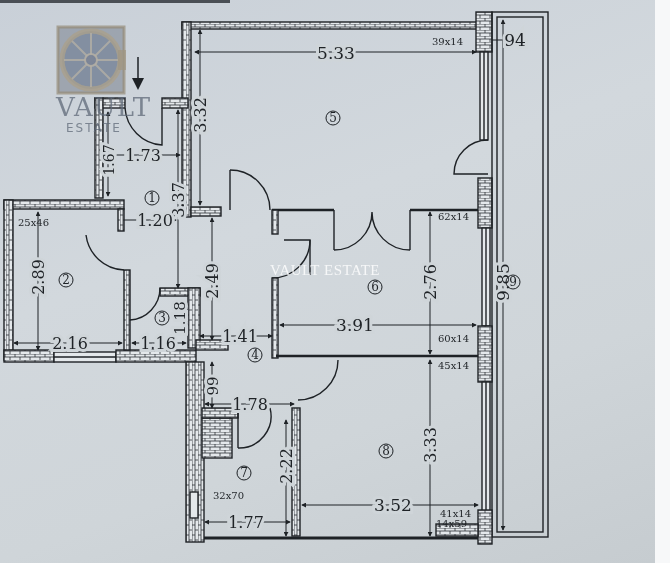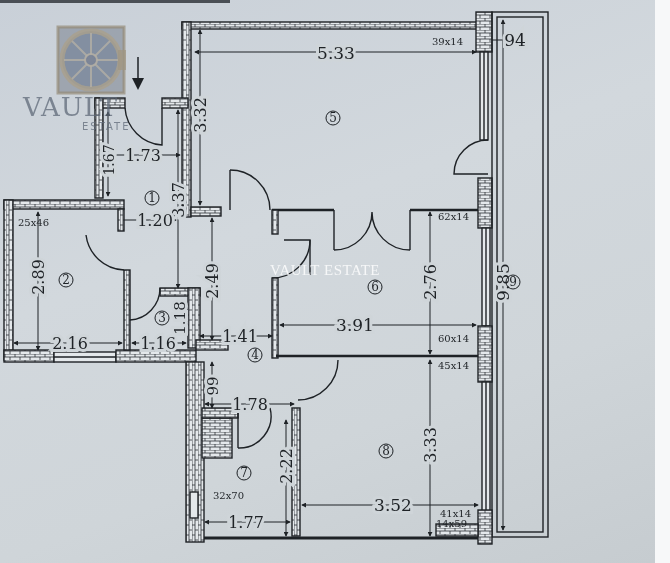--- a/index.html
+++ b/index.html
@@ -6,22 +6,22 @@
   body { width:670px; height:563px; overflow:hidden; background:#ffffff; font-family:"DejaVu Serif", serif; }
   .paper { position:absolute; left:0; top:0; width:655px; height:563px;
     background: linear-gradient(160deg, #c9d0d8 0%, #d2d8dd 40%, #cfd5d9 70%, #c6ccd0 100%); }
   .strip { position:absolute; left:655px; top:0; width:15px; height:563px; background:#f7f8f9; }
   .topshadow { position:absolute; left:0; top:0; width:230px; height:3px; background:#4a4f55; }
   svg { position:absolute; left:0; top:0; }
   .dim { font-family:"DejaVu Serif", serif; fill:#1e2226; }
   .small { font-family:"DejaVu Serif", serif; fill:#1e2226; font-size:10px; }
   .roomnum { font-family:"DejaVu Serif", serif; fill:#1e2226; font-size:12px; }
   .logo { position:absolute; left:40px; top:22px; width:110px; height:110px; }
-  .logo-text { position:absolute; left:23px; top:92px; font-family:"DejaVu Serif", serif; font-size:26px; color:rgba(95,105,120,0.75); letter-spacing:1px; }
-  .logo-sub { position:absolute; left:66px; top:121px; font-family:"DejaVu Sans", sans-serif; font-size:10px; color:rgba(95,105,120,0.75); letter-spacing:2px;margin-left:16px; }
+  .logo-text { position:absolute; left:56px; top:92px; font-family:"DejaVu Serif", serif; font-size:26px; color:rgba(95,105,120,0.75); letter-spacing:1px; }
+  .logo-sub { position:absolute; left:66px; top:121px; font-family:"DejaVu Sans", sans-serif; font-size:12px; color:rgba(95,105,120,0.75); letter-spacing:2px; }
   .watermark { position:absolute; left:270px; top:262px; font-family:Liberation Serif, serif; font-size:15px; color:rgba(255,255,255,0.8); letter-spacing:0.5px; }
 </style>
 </head>
 <body>
 
 <div class="paper"></div>
 <div class="topshadow"></div>
 <div class="strip"></div>
 
 <svg width="670" height="563" viewBox="0 0 670 563">

